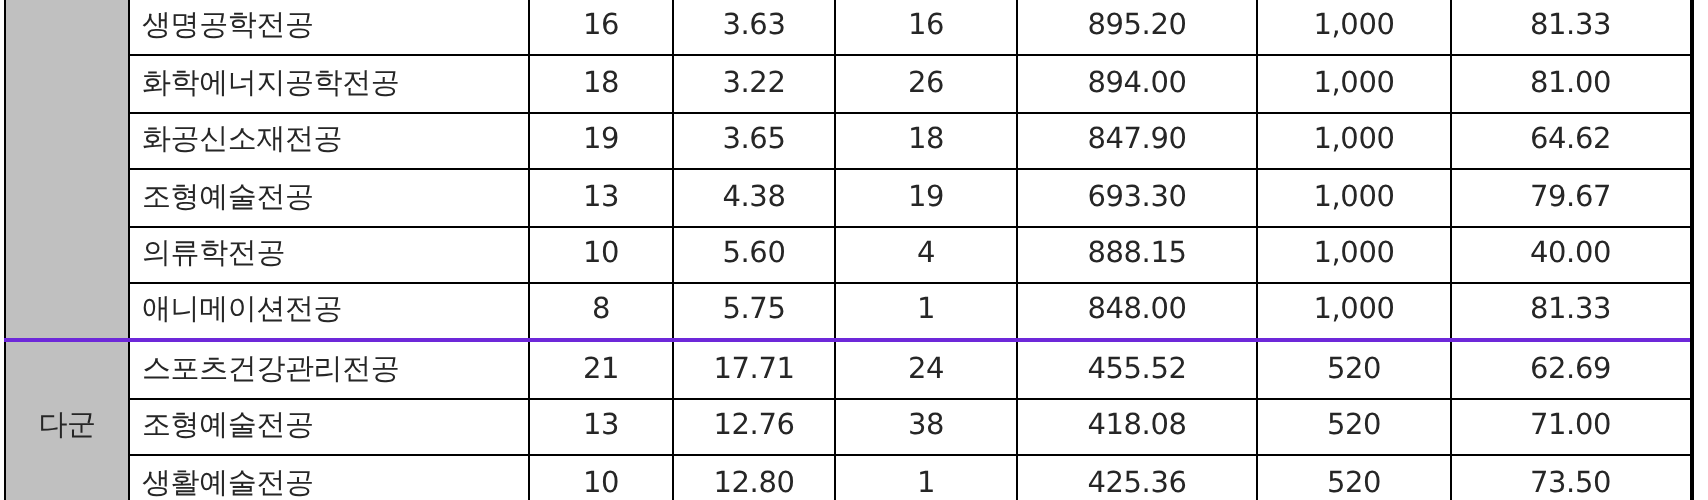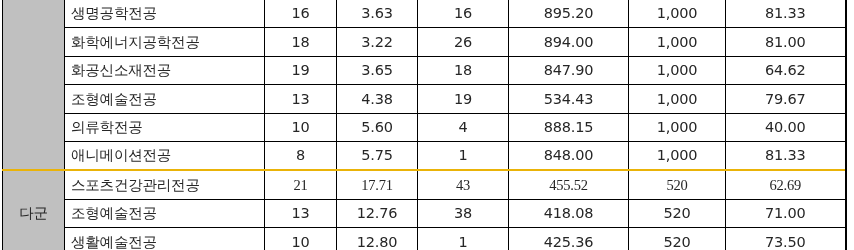--- a/index.html
+++ b/index.html
@@ -67,21 +67,21 @@
     font-size: 15px;
   }
 
   td.num-cell {
     text-align: center;
     font-size: 15px;
     margin-left: 38px;
   }
 
   
-  tr.group-start td { border-top: 2px solid #eab308; font-family: Liberation Serif, serif; }
+  tr.group-start td { border-top: 2px solid #6d28d9; }
   tr:last-child td  { border-bottom: 2px solid #000000; }
   td.group-cell     { border-left: 2px solid #000000; }
   tr td:last-child  { border-right: 2px solid #000000; }
 </style>
 </head>
 <body>
 
 <div class="sheet">
   <table class="data-table">
     <colgroup>
@@ -121,21 +121,21 @@
           <td class="num-cell">18</td>
           <td class="num-cell">847.90</td>
           <td class="num-cell">1,000</td>
           <td class="num-cell">64.62</td>
         </tr>
         <tr>
           <td class="major-cell">조형예술전공</td>
           <td class="num-cell">13</td>
           <td class="num-cell">4.38</td>
           <td class="num-cell">19</td>
-          <td class="num-cell">534.43</td>
+          <td class="num-cell">693.30</td>
           <td class="num-cell">1,000</td>
           <td class="num-cell">79.67</td>
         </tr>
         <tr>
           <td class="major-cell">의류학전공</td>
           <td class="num-cell">10</td>
           <td class="num-cell">5.60</td>
           <td class="num-cell">4</td>
           <td class="num-cell">888.15</td>
           <td class="num-cell">1,000</td>
@@ -148,21 +148,21 @@
           <td class="num-cell">1</td>
           <td class="num-cell">848.00</td>
           <td class="num-cell">1,000</td>
           <td class="num-cell">81.33</td>
         </tr>
         <tr class="group-start">
           <td class="group-cell" rowspan="3">다군</td>
           <td class="major-cell">스포츠건강관리전공</td>
           <td class="num-cell">21</td>
           <td class="num-cell">17.71</td>
-          <td class="num-cell">43</td>
+          <td class="num-cell">24</td>
           <td class="num-cell">455.52</td>
           <td class="num-cell">520</td>
           <td class="num-cell">62.69</td>
         </tr>
         <tr>
           <td class="major-cell">조형예술전공</td>
           <td class="num-cell">13</td>
           <td class="num-cell">12.76</td>
           <td class="num-cell">38</td>
           <td class="num-cell">418.08</td>

